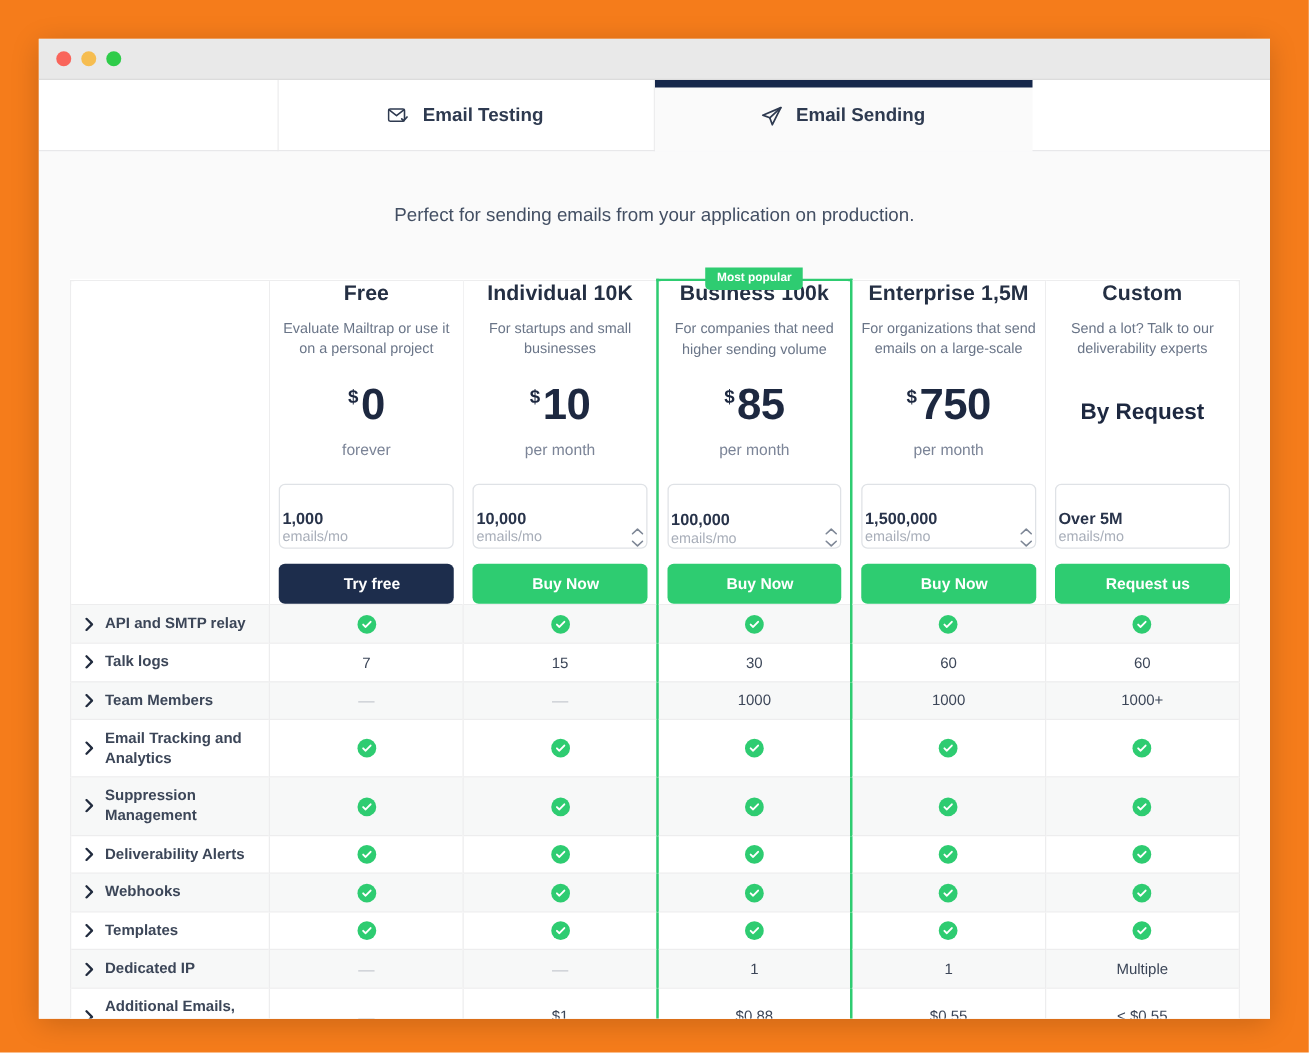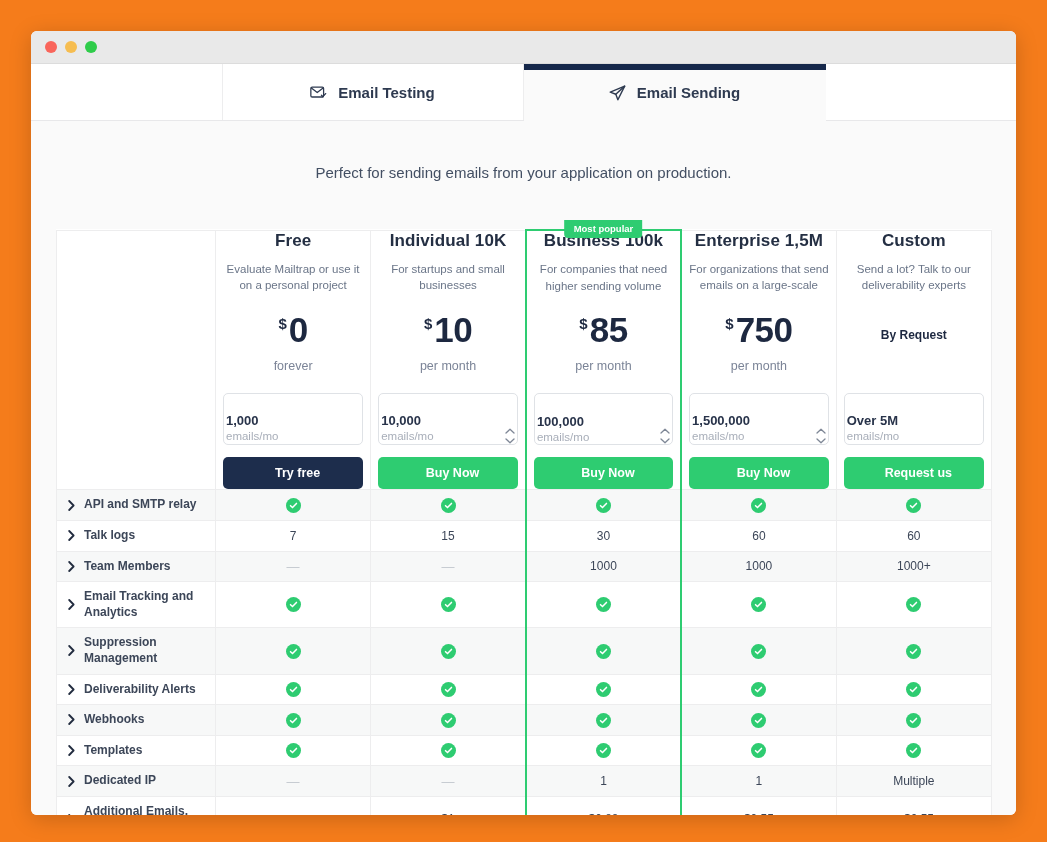--- a/index.html
+++ b/index.html
@@ -17,21 +17,21 @@
   }
 
   
   .window {
     position: absolute;
     left: 31px;
     top: 31px;
     width: 985px;
     height: 784px;
     background: #ffffff;
-    border-radius: 6px;
+    border-radius: 0;
     overflow: hidden;
     box-shadow: 0 4px 22px rgba(0,0,0,.18);
   }
 
   .titlebar {
     height: 33px;
     background: #e9e9e9;
     border-bottom: 1px solid #dcdcdc;
     display: flex;
     align-items: center;
@@ -108,21 +108,21 @@
   .subtitle {
     text-align: center;
     font-size: 15px;
     color: #434f63;
     padding-top: 43px;
     padding-bottom: 36px;
   }
 
   
   .table-wrap {
-    margin: 12px 25px;
+    margin: 6px 25px;
     position: relative;
   }
   table.pricing {
     width: 100%;
     border-collapse: collapse;
     table-layout: fixed;
     background: #ffffff;
   }
   table.pricing td, table.pricing th { padding: 0; }
 
@@ -173,21 +173,21 @@
     font-weight: 700;
     margin-top: 4px;
     margin-right: 2px;
   }
   .plan-price .amt {
     font-size: 35px;
     font-weight: 700;
     letter-spacing: -.5px;
   }
   .plan-price.request {
-    font-size: 12px;
+    font-size: 18px;
     font-weight: 700;
     align-items: center;
     justify-content: center;
     margin-top: 26px;
     height: 30px;
   }
   .plan-period {
     font-size: 12.5px;
     color: #7b8497;
     margin-top: 9px;

